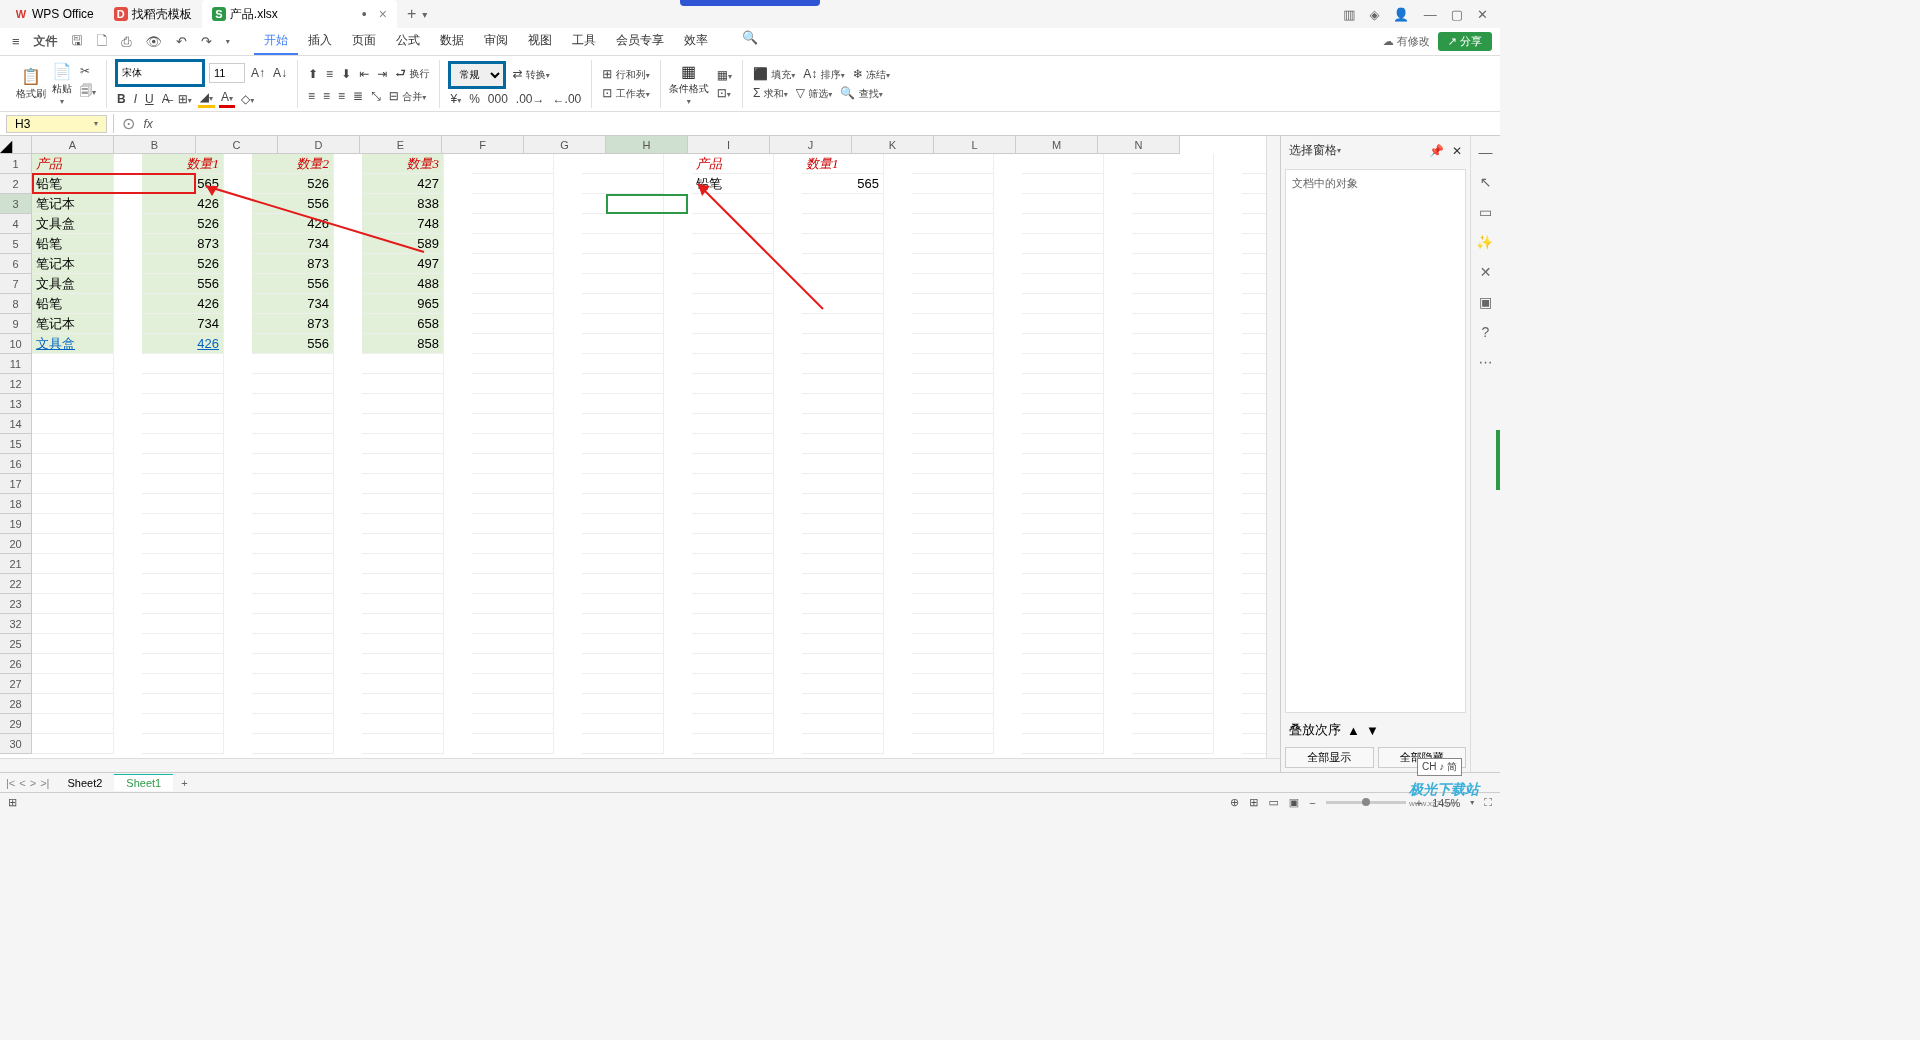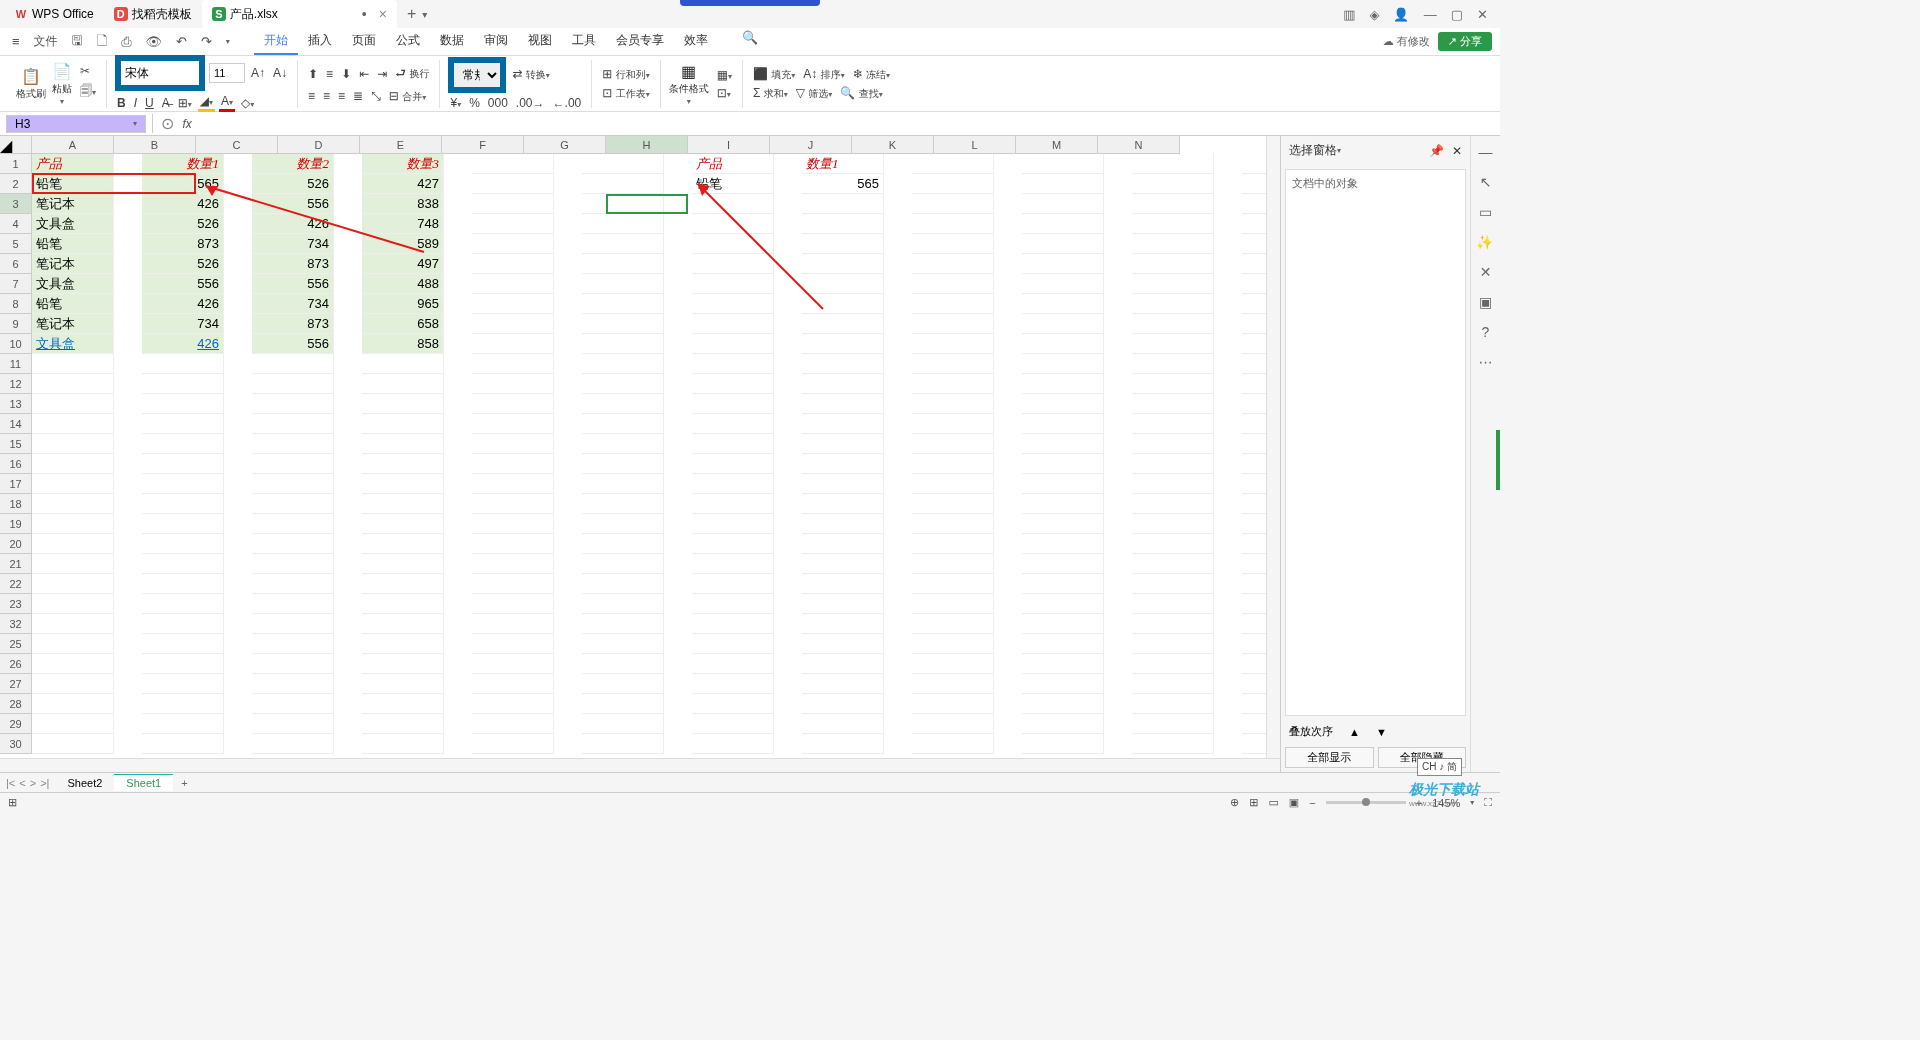--- a/index.html
+++ b/index.html
@@ -32,40 +32,40 @@
 
 
 .ribbon { height: 56px; background: #fff; display: flex; align-items: center; padding: 0 8px; border-bottom: 1px solid #ddd; }
 .ribbon-group { display: flex; align-items: center; gap: 6px; padding: 0 8px; border-right: 1px solid #e0e0e0; height: 48px; }
 .ribbon-group:last-child { border-right: none; }
 .ribbon-btn { display: flex; flex-direction: column; align-items: center; font-size: 10px; color: #333; cursor: pointer; gap: 1px; }
 .ribbon-btn .icon { font-size: 16px; }
 .ribbon-mini { display: flex; flex-direction: column; gap: 2px; }
 .ribbon-mini-row { display: flex; gap: 4px; align-items: center; }
 .ribbon-mini-btn { font-size: 12px; color: #444; cursor: pointer; padding: 1px 2px; }
-.font-select { border: 6px solid #0369a1; font-size: 12px; padding: 1px 4px; width: 90px; height: 36px; }
+.font-select { border: 3px solid #0369a1; font-size: 10px; padding: 1px 4px; width: 90px; height: 28px; }
 .size-select { border: 1px solid #ccc; font-size: 11px; padding: 1px 4px; width: 36px; height: 20px; }
 .drop-arrow { font-size: 8px; color: #666; }
 
 
 .formula-bar { height: 24px; background: #fff; display: flex; align-items: center; border-bottom: 1px solid #ccc; }
-.name-box { width: 140px; border: 1px solid #ccc; margin: 0 6px; padding: 1px 8px; font-size: 12px; text-align: center; background: #c4b5fd; display: flex; align-items: center; justify-content: space-between; }
+.name-box { width: 101px; border: 1px solid #ccc; margin: 0 6px; padding: 1px 8px; font-size: 12px; text-align: center; background: #fef9c3; display: flex; align-items: center; justify-content: space-between; }
 .fx-area { display: flex; align-items: center; gap: 8px; padding: 0 8px; border-left: 1px solid #ccc; flex: 1; }
 .fx-icon { font-style: italic; font-size: 12px; color: #555; }
 
 
 .main-area { display: flex; height: calc(100% - 28px - 28px - 56px - 24px - 20px - 20px); }
 .sheet-area { flex: 1; background: #fff; position: relative; overflow: hidden; }
 .side-panel { width: 190px; background: #f5f5f5; border-left: 1px solid #ccc; display: flex; flex-direction: column; }
 .side-toolbar { width: 30px; background: #f5f5f5; border-left: 1px solid #ddd; display: flex; flex-direction: column; align-items: center; gap: 14px; padding-top: 8px; }
 .side-toolbar .icon { color: #666; font-size: 14px; cursor: pointer; }
 
 .side-header { padding: 6px 8px; font-size: 12px; color: #333; display: flex; align-items: center; justify-content: space-between; }
 .side-body { flex: 1; background: #fff; margin: 4px; border: 1px solid #ddd; font-size: 11px; color: #666; padding: 6px; }
-.side-footer { padding: 4px 8px; font-size: 11px; display: flex; align-items: center; gap: 16px; }
+.side-footer { padding: 4px 8px; font-size: 13px; display: flex; align-items: center; gap: 6px; }
 .side-buttons { display: flex; gap: 4px; padding: 4px; }
 .side-buttons button { flex: 1; font-size: 11px; padding: 2px; border: 1px solid #ccc; background: #f8f8f8; }
 .corner { position: absolute; left: 0; top: 0; width: 32px; height: 18px; background: #f0f0f0; border-right: 1px solid #ccc; border-bottom: 1px solid #ccc; }
 .col-headers { position: absolute; left: 32px; top: 0; display: flex; }
 .col-header { width: 82px; height: 18px; background: #f0f0f0; border-right: 1px solid #ccc; border-bottom: 1px solid #ccc; text-align: center; font-size: 11px; color: #555; line-height: 18px; }
 .col-header.sel { background: #d0e0d0; }
 .row-headers { position: absolute; left: 0; top: 18px; }
 .row-header { width: 32px; height: 20px; background: #f0f0f0; border-right: 1px solid #ccc; border-bottom: 1px solid #ccc; text-align: center; font-size: 11px; color: #555; line-height: 20px; }
 .row-header.sel { background: #d0e0d0; }
 .cells { position: absolute; left: 32px; top: 18px; }
@@ -135,21 +135,21 @@
     <span class="icon">👤</span>
     <span class="icon">—</span>
     <span class="icon">▢</span>
     <span class="icon">✕</span>
   </div>
 </div>
 
 <div class="menu-bar">
   <div class="menu-left">
     <span class="menu-icon">≡</span>
-    <span class="menu-icon" style="font-size:12px;">文件</span>
+    <span class="menu-icon" style="font-size:12px;font-weight:bold;">文件</span>
     <span class="menu-icon">🖫</span>
     <span class="menu-icon">🗋</span>
     <span class="menu-icon">⎙</span>
     <span class="menu-icon">👁</span>
     <span class="menu-icon">↶</span>
     <span class="menu-icon">↷</span>
     <span class="menu-icon drop-arrow">▾</span>
   </div>
   <div class="menu-tabs">
     <span class="menu-tab active">开始</span>

